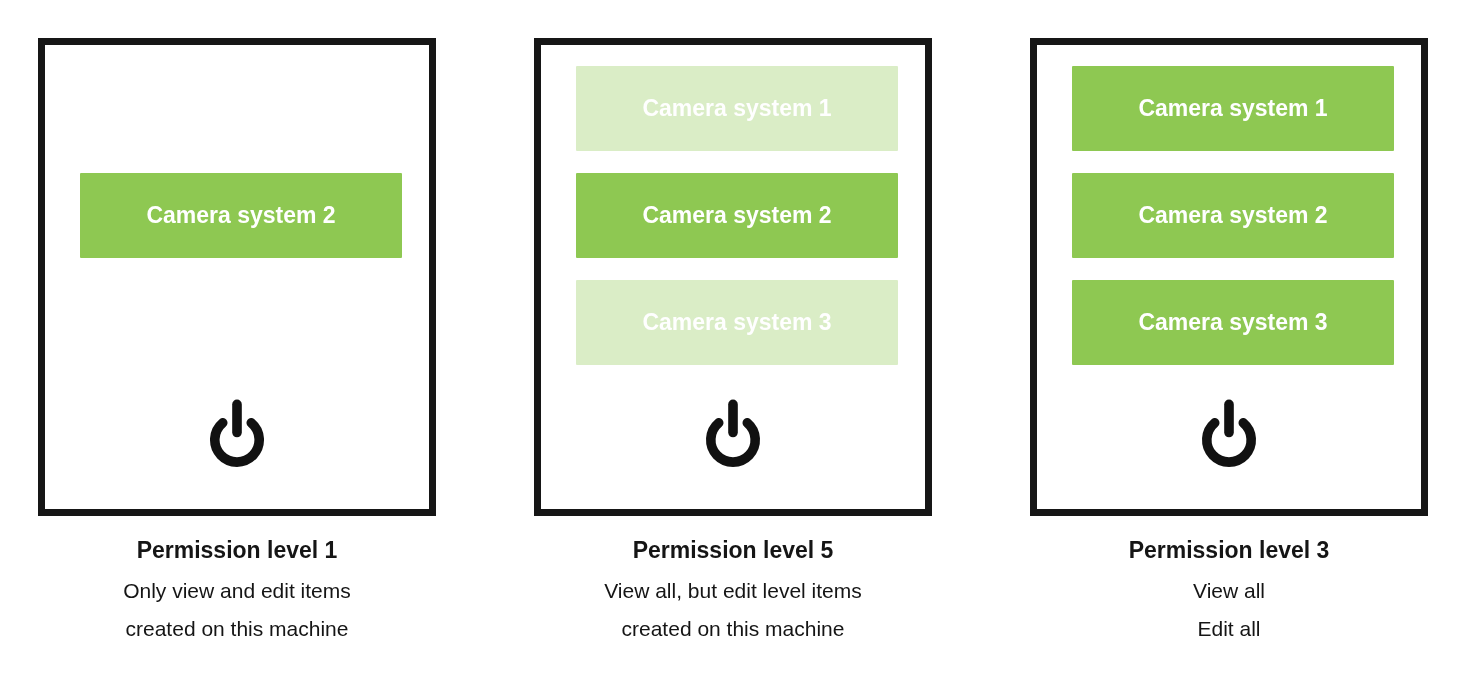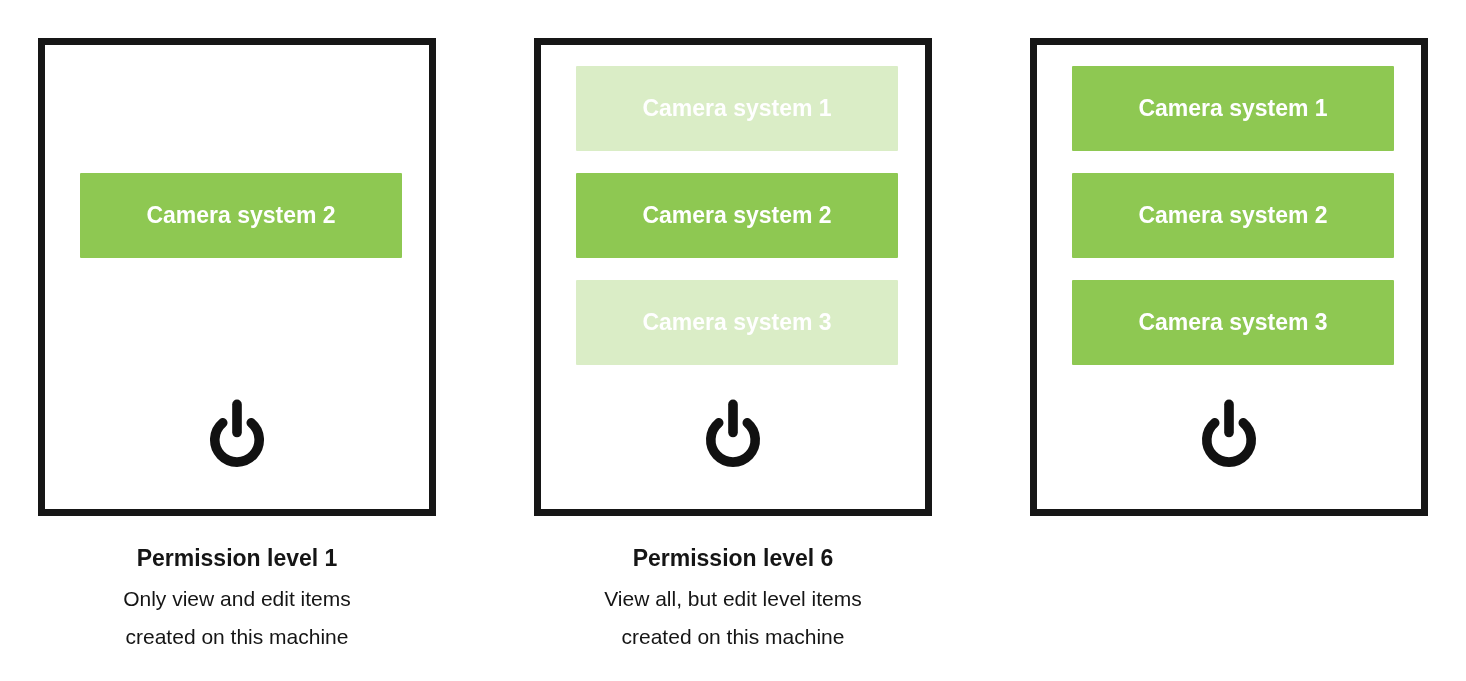--- a/index.html
+++ b/index.html
@@ -56,21 +56,21 @@
   .btn.active { background: var(--green); }
   .btn.faded { background: var(--green); opacity: 0.32; }
   .row.spacer { background: transparent; }
   .power-wrap {
     margin-top: 10px;
     display: flex;
     justify-content: center;
   }
   .power-wrap svg { display: block; }
   .caption {
-    margin-top: 28px;
+    margin-top: 20px;
     text-align: center;
   }
   .cap-title {
     font-size: 23px;
     font-weight: bold;
     margin-bottom: 7px;
     line-height: 1.25;
   }
   .cap-line {
     font-size: 21px;
@@ -107,33 +107,38 @@
       <div class="row btn active">Camera system 2</div>
       <div class="row btn faded">Camera system 3</div>
       <div class="power-wrap">
         <svg viewBox="0 0 100 100" width="74" height="74" aria-hidden="true">
           <path d="M 69.3 35 A 30 30 0 1 1 30.7 35" fill="none" stroke="#111111" stroke-width="13" stroke-linecap="round"></path>
           <line x1="50" y1="10" x2="50" y2="48" stroke="#111111" stroke-width="13" stroke-linecap="round"></line>
         </svg>
       </div>
     </div>
     <div class="caption">
-      <div class="cap-title">Permission level 6</div>
+      <div class="cap-title">Permission level 5</div>
       <div class="cap-line">View all, but edit level items</div>
       <div class="cap-line">created on this machine</div>
     </div>
   </div>
 
   <div class="panel">
     <div class="box">
       <div class="row btn active">Camera system 1</div>
       <div class="row btn active">Camera system 2</div>
       <div class="row btn active">Camera system 3</div>
       <div class="power-wrap">
         <svg viewBox="0 0 100 100" width="74" height="74" aria-hidden="true">
           <path d="M 69.3 35 A 30 30 0 1 1 30.7 35" fill="none" stroke="#111111" stroke-width="13" stroke-linecap="round"></path>
           <line x1="50" y1="10" x2="50" y2="48" stroke="#111111" stroke-width="13" stroke-linecap="round"></line>
         </svg>
       </div>
     </div>
+    <div class="caption">
+      <div class="cap-title">Permission level 3</div>
+      <div class="cap-line">View all</div>
+      <div class="cap-line">Edit all</div>
+    </div>
   </div>
 
 </div>
 
 </body></html>

